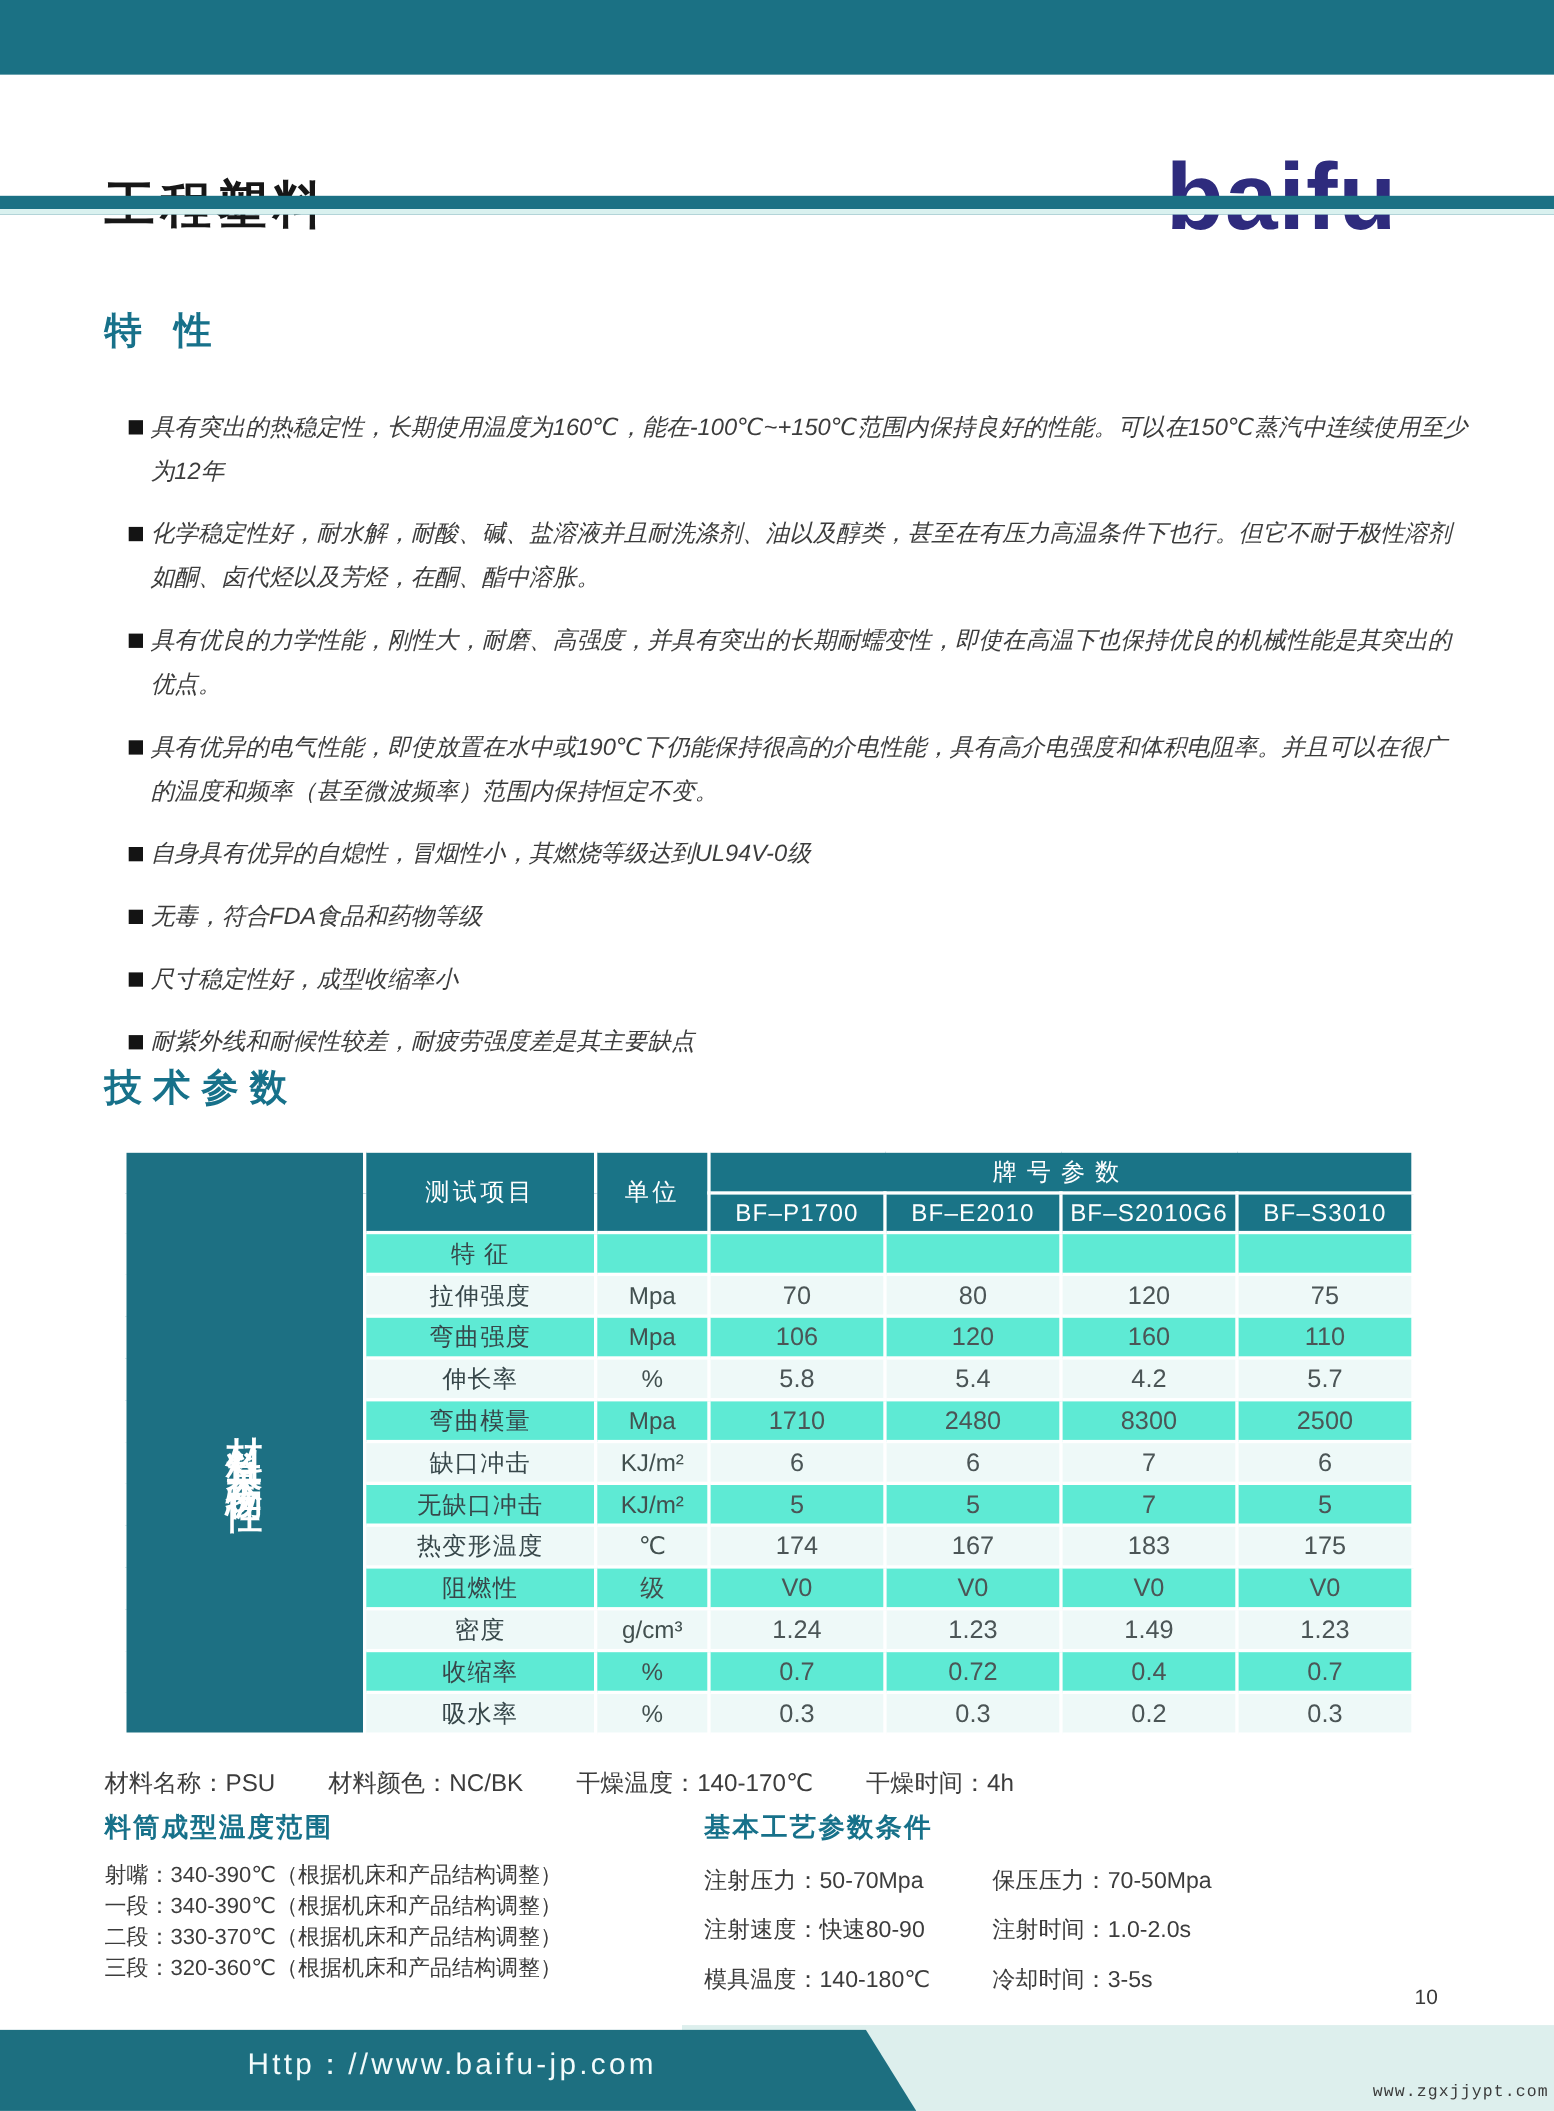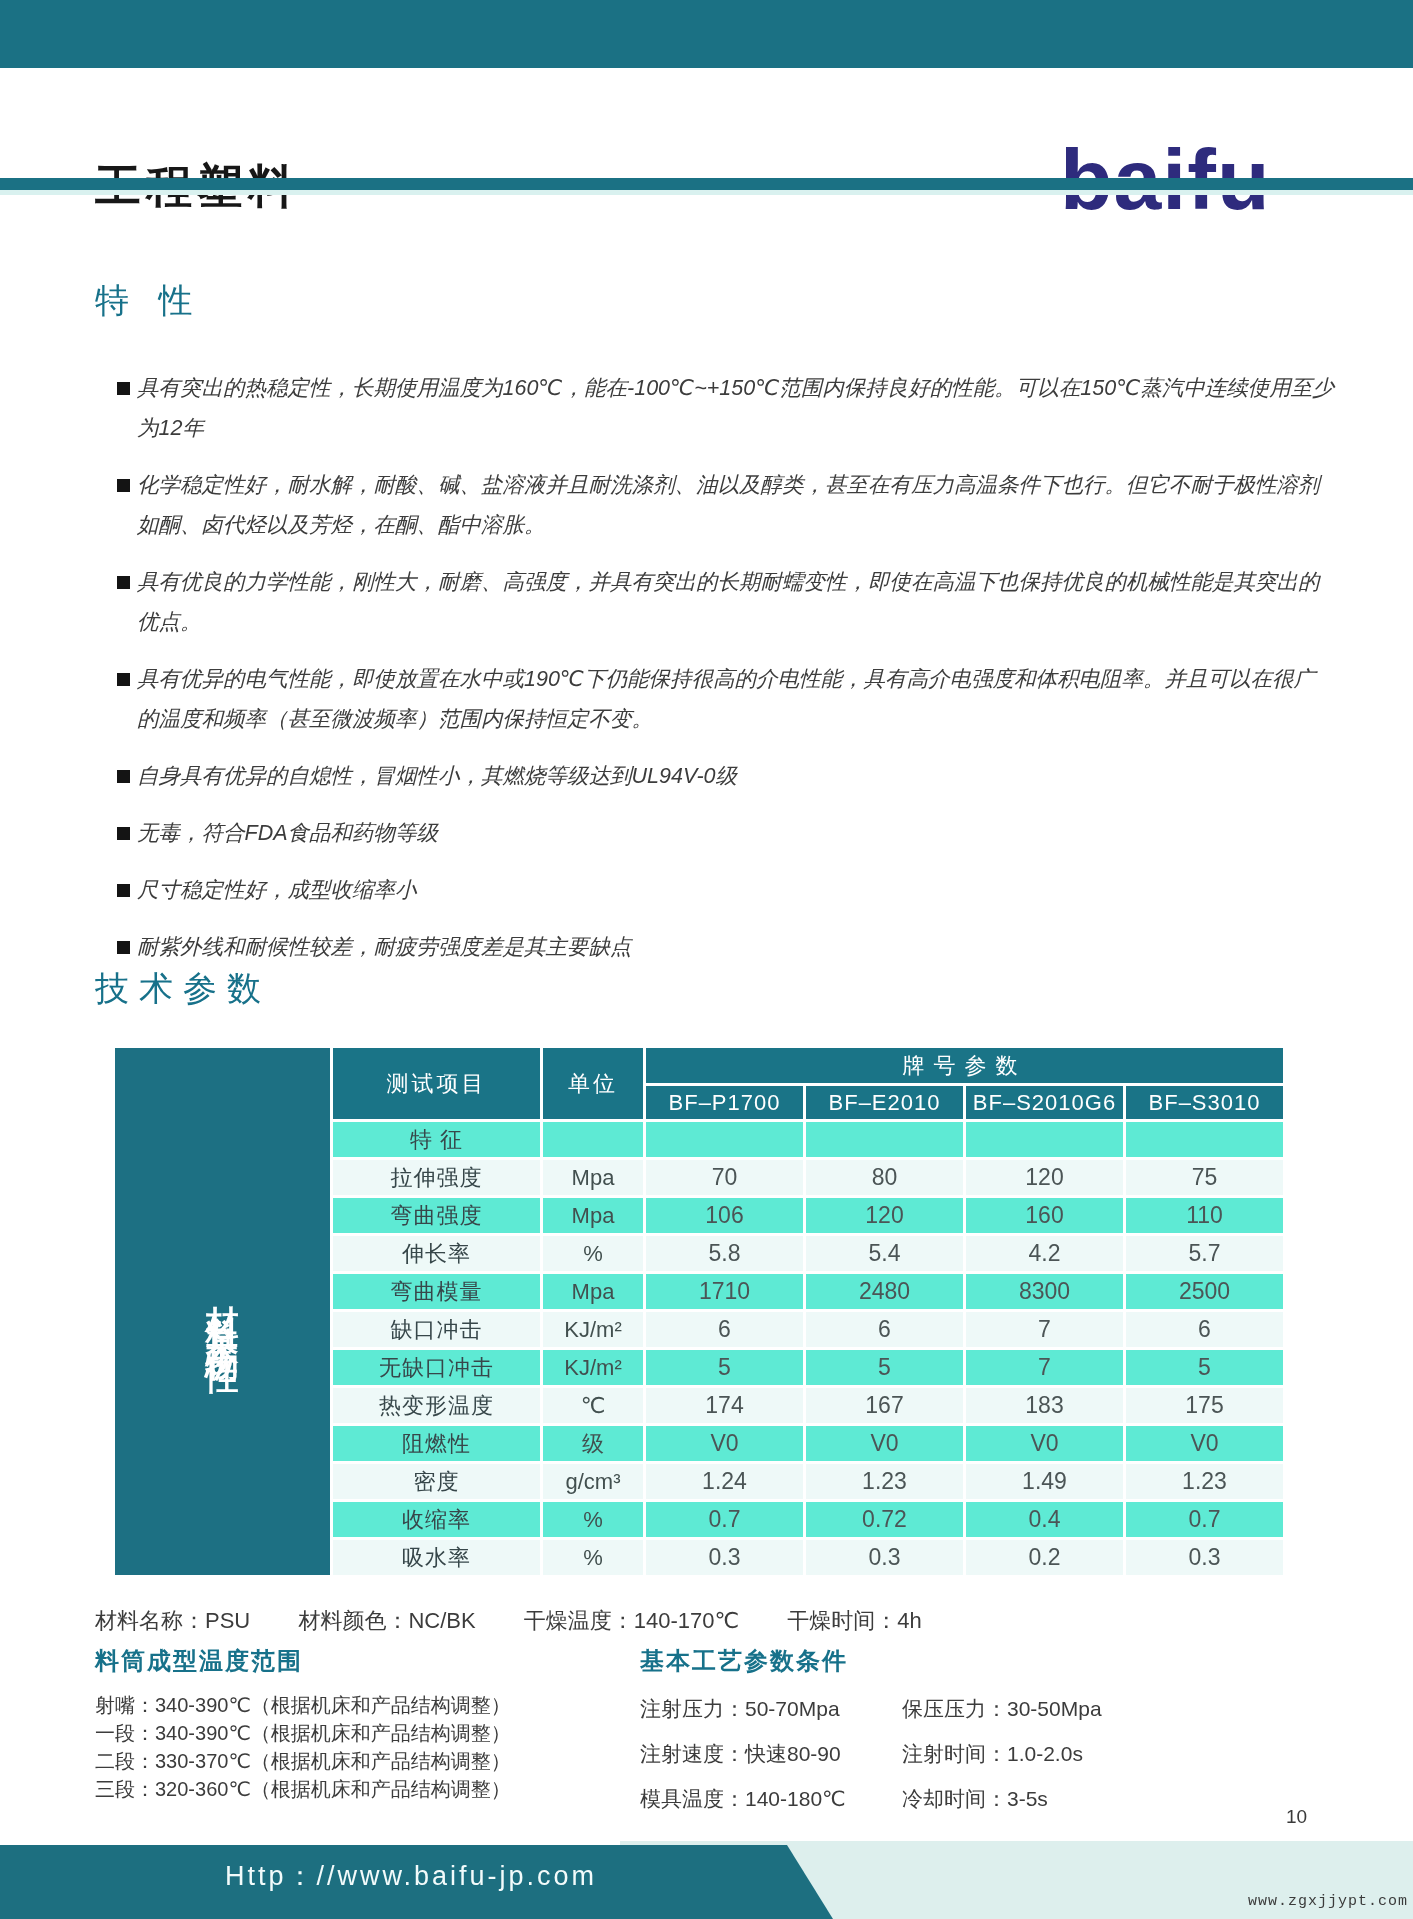--- a/index.html
+++ b/index.html
@@ -11,21 +11,21 @@
   .titleband{position:absolute;left:0;top:68px;width:1413px;height:110px;background:#ffffff;}
   .doc-title{position:absolute;left:95px;top:88px;font-size:46px;font-weight:bold;color:#171717;
              letter-spacing:5px;}
   .logo{position:absolute;left:1060px;top:62px;font-size:86px;font-weight:bold;color:#2e2b7d;
         letter-spacing:1px;}
   .rule{position:absolute;left:0;top:178px;width:1413px;height:12px;background:#1b7184;
         border-bottom:5px solid #d9f1ef;}
 
   
   .features{position:absolute;left:95px;top:278px;width:1240px;}
-  .h-teal{font-size:34px;font-weight:normal;color:#17718a;letter-spacing:10px;}
+  .h-teal{font-size:34px;font-weight:bold;color:#17718a;letter-spacing:10px;}
   .features .h-teal{margin-bottom:44px;}
   .feat-list{margin:0;padding:0;list-style:none;}
   .feat-item{display:flex;align-items:flex-start;margin-bottom:17px;font-size:21.5px;
              line-height:40px;color:#3c3c3c;font-style:italic;}
   .sq{flex:none;width:13px;height:13px;background:#141414;margin:14px 7px 0 22px;}
   .feat-text{flex:1;}
 
   
   .tech-heading{position:absolute;left:95px;top:966px;}
 
@@ -260,21 +260,21 @@
     <div class="barrel-line">射嘴：340-390℃（根据机床和产品结构调整）</div>
     <div class="barrel-line">一段：340-390℃（根据机床和产品结构调整）</div>
     <div class="barrel-line">二段：330-370℃（根据机床和产品结构调整）</div>
     <div class="barrel-line">三段：320-360℃（根据机床和产品结构调整）</div>
   </div>
 
   <div class="process">
     <div class="sub-h">基本工艺参数条件</div>
     <div class="proc-row">
       <span class="proc-pair-a">注射压力：50-70Mpa</span>
-      <span class="proc-pair-b">保压压力：30-50Mpa</span>
+      <span class="proc-pair-b">保压压力：70-50Mpa</span>
     </div>
     <div class="proc-row">
       <span class="proc-pair-a">注射速度：快速80-90</span>
       <span class="proc-pair-b">注射时间：1.0-2.0s</span>
     </div>
     <div class="proc-row">
       <span class="proc-pair-a">模具温度：140-180℃</span>
       <span class="proc-pair-b">冷却时间：3-5s</span>
     </div>
   </div>

